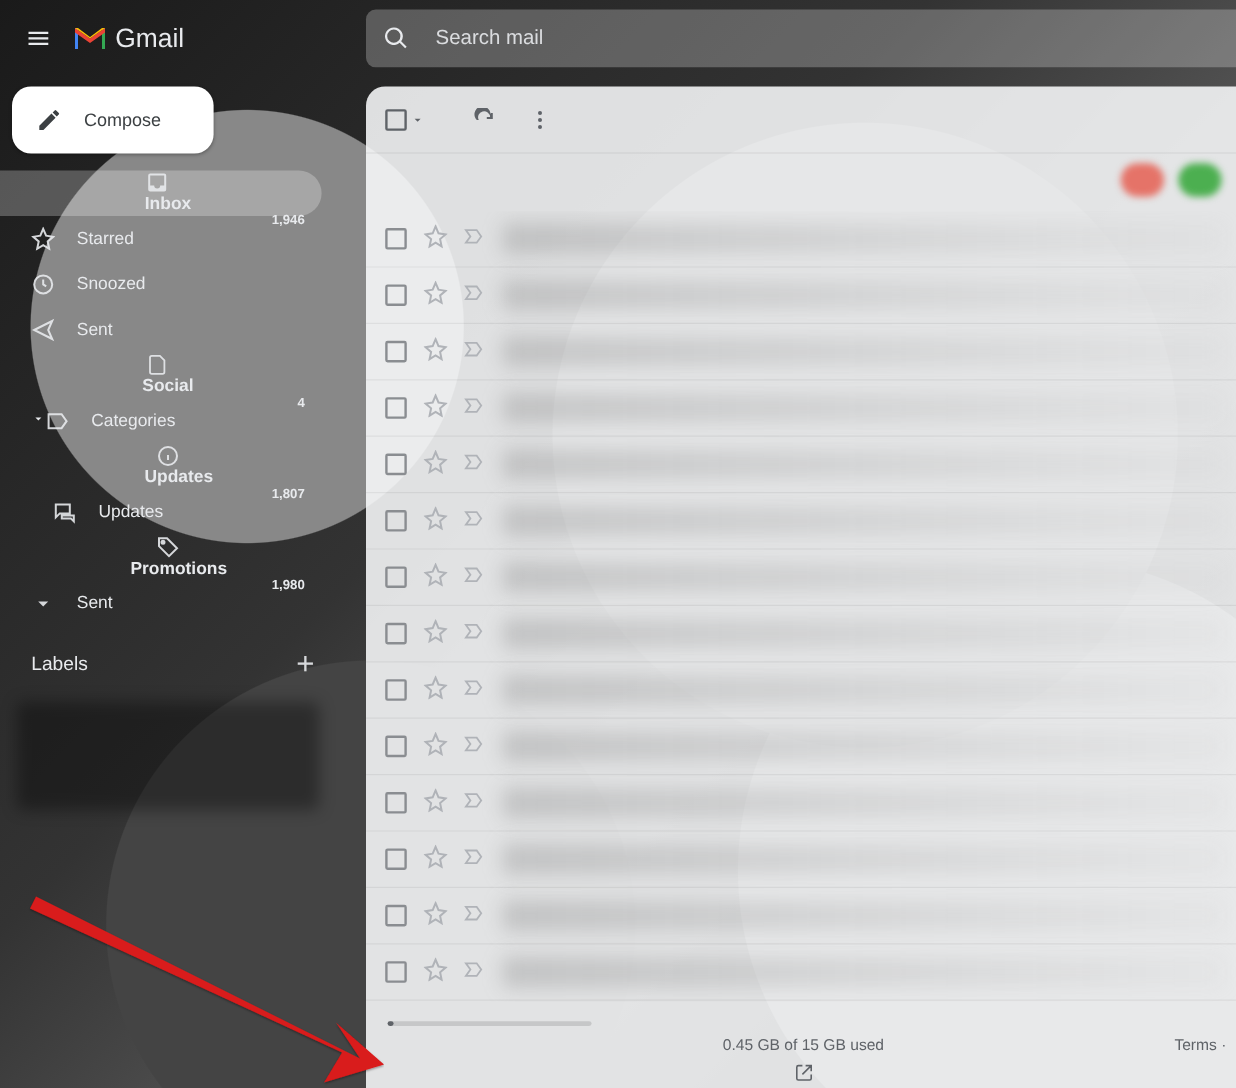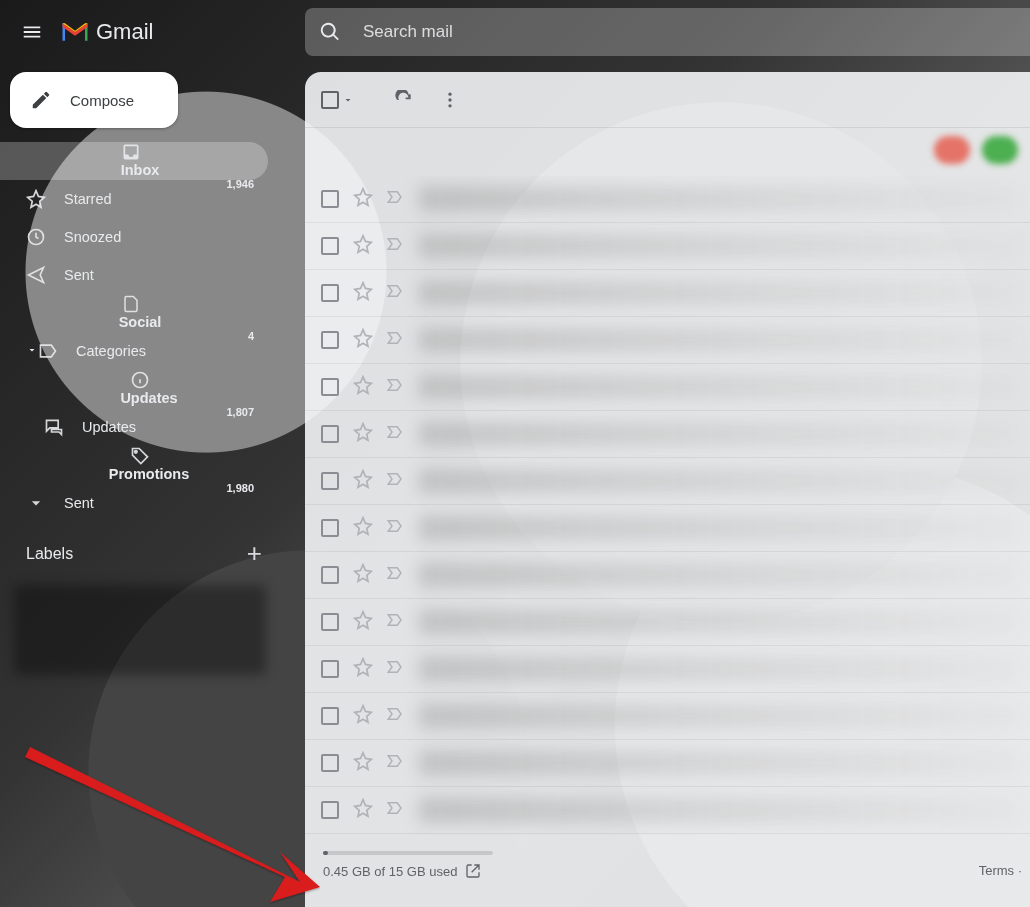--- a/index.html
+++ b/index.html
@@ -51,21 +51,21 @@
   .chip.green { background:#4caf50; }
   .list { position:absolute; top:104px; left:0; right:0; bottom:72px; overflow:hidden; }
   .row { height:47px; display:flex; align-items:center; padding-left:16px; border-bottom:1px solid rgba(0,0,0,.06); }
   .row .cb { width:18px; height:18px; border:2px solid #8a8d91; border-radius:2px; margin-right:14px; flex-shrink:0; }
   .row .star { margin-right:12px; color:#b0b3b8; flex-shrink:0; }
   .row .imp { margin-right:14px; color:#b0b3b8; flex-shrink:0; }
   .row .blurred { flex:1; height:26px; background:linear-gradient(90deg, rgba(120,120,120,.3), rgba(200,200,200,.1)); filter:blur(8px); border-radius:4px; margin-right:10px; }
   .footer { position:absolute; left:0; right:0; bottom:0; height:64px; padding:8px 14px 0 18px; color:#5f6368; font-size:13px; }
   .progress { width:170px; height:4px; background:rgba(0,0,0,.12); border-radius:2px; margin-bottom:8px; position:relative; }
   .progress-fill { position:absolute; left:0; top:0; bottom:0; width:3%; background:#5f6368; border-radius:2px; }
-  .storage-line { display:flex; align-items:center; gap:8px; }
+  .storage-line { display:flex; align-items:center; gap:8px;flex-direction:column; }
   .terms { position:absolute; right:8px; top:20px; font-size:13px; color:#5f6368; }
   
   .arrow { position:absolute; left:0; bottom:0; width:320px; height:180px; pointer-events:none; }
 </style>
 </head>
 <body>
 
 <div class="header">
   <div class="menu-btn">
     <svg width="22" height="22" viewBox="0 0 24 24" fill="#e8eaed">

